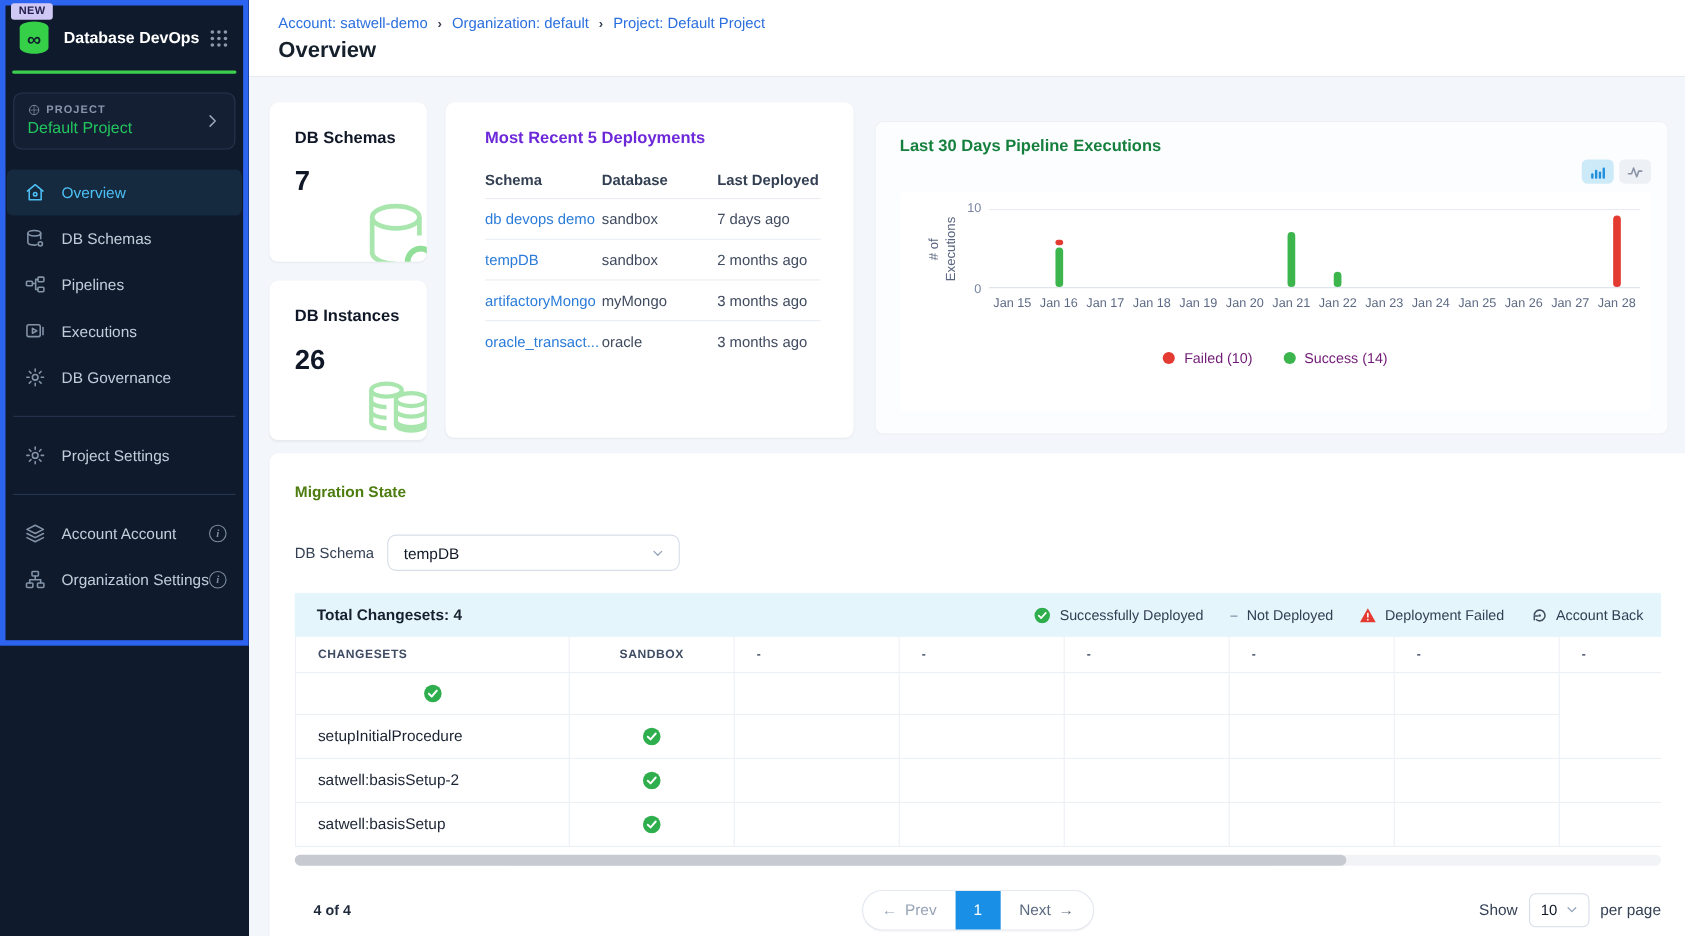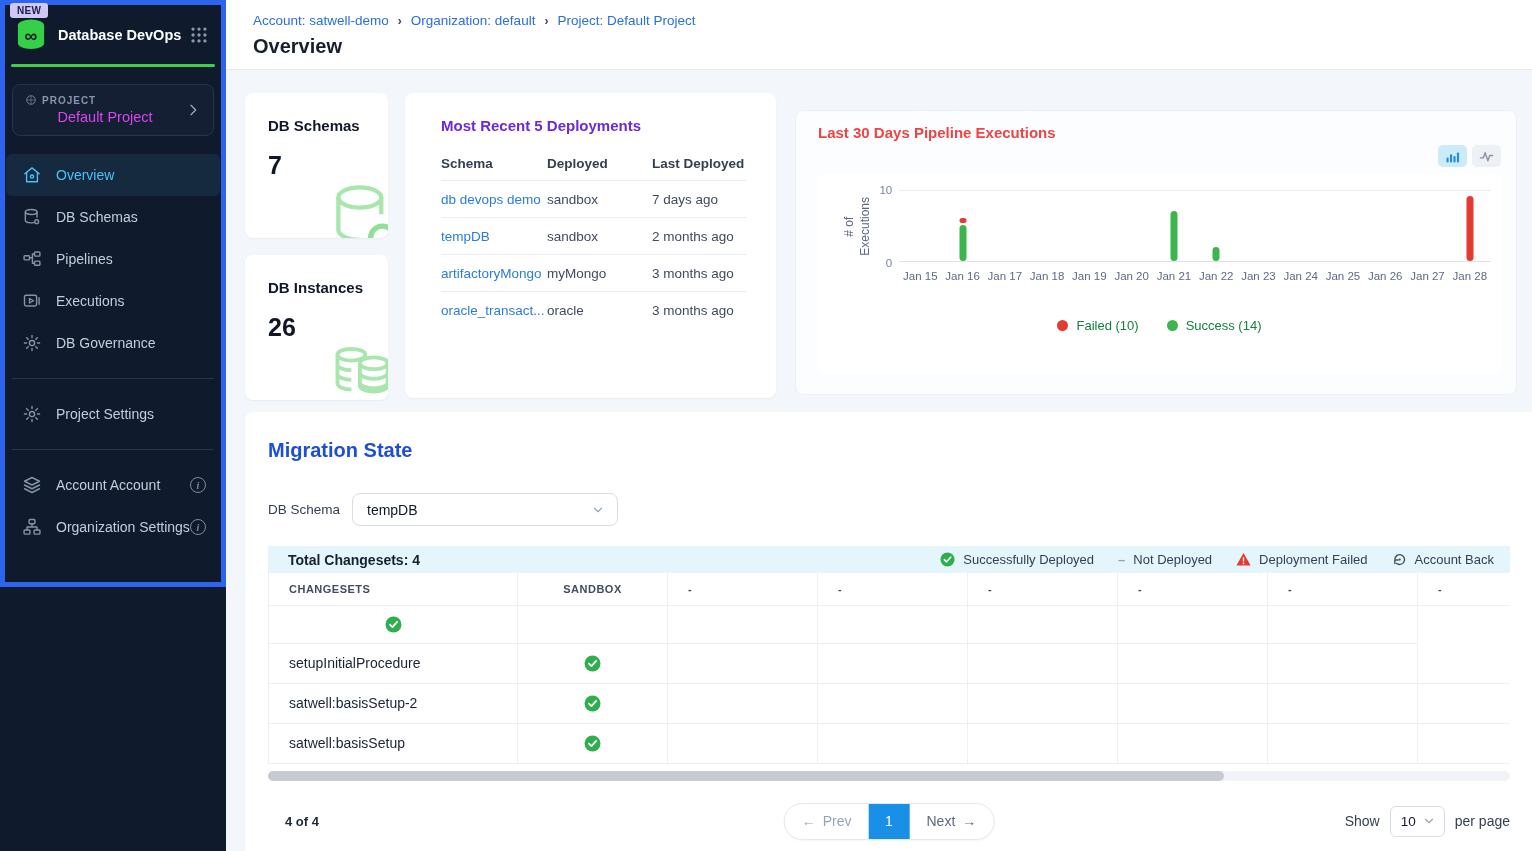--- a/index.html
+++ b/index.html
@@ -14,21 +14,21 @@
   .sb-logo { width:36px; height:34px; flex:0 0 auto; }
   .sb-title { color:#fff; font-weight:bold; font-size:14.5px; margin-left:9px; flex:1; }
   .grid-icon { width:22px; height:22px; color:#8b98ad; cursor:pointer; }
   .grid-icon svg { width:100%; height:100%; }
   .sb-green-line { height:3px; background:#3ecf4f; margin:12px 11px 0 11px; border-radius:2px; }
   .project-card { margin:17px 12px 0 12px; background:#151f33; border:1px solid #27344e; border-radius:8px; padding:9px 12px 10px 12px; display:flex; align-items:center; cursor:pointer; }
   .pc-text { flex:1; }
   .pc-label { display:flex; align-items:center; gap:5px; color:#8794ab; font-size:10px; font-weight:bold; letter-spacing:1px; }
   .pc-label .ic { width:12px; height:12px; color:#8794ab; }
   .pc-label .ic svg { width:100%; height:100%; fill:none; stroke:currentColor; stroke-width:1.6; }
-  .pc-name { color:#d946ef; font-size:14.5px; margin-top:3px;text-align:center; }
+  .pc-name { color:#22c55e; font-size:14.5px; margin-top:3px; }
   .pc-chev { width:16px; height:16px; color:#9aa7bd; }
   .pc-chev svg { width:100%; height:100%; fill:none; stroke:currentColor; stroke-width:2; stroke-linecap:round; stroke-linejoin:round; }
   .sb-nav { margin-top:18px; }
   .nav-item { display:flex; align-items:center; height:42px; margin:0 6px; padding-left:16px; border-radius:6px; color:#c3cdda; font-size:14px; cursor:pointer; }
   .nav-item .nico { width:20px; height:20px; margin-right:14px; color:#8493a8; flex:0 0 auto; }
   .nav-item .nico svg { width:100%; height:100%; fill:none; stroke:currentColor; stroke-width:1.7; stroke-linecap:round; stroke-linejoin:round; }
   .nav-item.active { background:#15293f; color:#4dc0f5; }
   .nav-item.active .nico { color:#4dc0f5; }
   .nav-item .info-ic { margin-left:auto; margin-right:14px; width:16px; height:16px; border:1.4px solid #7d8ba1; border-radius:50%; color:#7d8ba1; font-size:10px; display:flex; align-items:center; justify-content:center; font-family:"Liberation Serif","DejaVu Serif",serif; font-style:italic; font-weight:bold; }
   .sb-divider { height:1px; background:#26354f; margin:14px 12px; }
@@ -55,55 +55,55 @@
   .dep-table { width:100%; font-size:13.5px; }
   .dep-hrow { display:flex; padding-bottom:9px; border-bottom:1px solid #e9edf3; color:#333f52; font-weight:bold; }
   .dep-row { display:flex; align-items:center; height:37px; border-bottom:1px solid #e9edf3; }
   .dep-row:last-child { border-bottom:none; }
   .dc1 { width:106px; } .dc2 { width:105px; } .dc3 { flex:1; }
   .dep-row .dc1 a { color:#2b7cd9; text-decoration:none; cursor:pointer; white-space:nowrap; }
   .dep-row .dc2, .dep-row .dc3 { color:#404b5f; }
 
   
   .chart-card { flex:1; margin-top:17px; margin-right:15px; height:285px; background:#fcfdff; border:1px solid #ecf0f5; border-radius:8px; padding:13px 15px 0 22px; box-shadow:none; }
-  .chart-title { font-size:15px; font-weight:bold; color:#ef4444; }
+  .chart-title { font-size:15px; font-weight:bold; color:#15803d; }
   .chart-toggles { display:flex; justify-content:flex-end; gap:5px; margin-top:4px; }
   .tgl { width:29px; height:22px; border-radius:5px; display:flex; align-items:center; justify-content:center; cursor:pointer; }
   .tgl svg { width:15px; height:15px; }
   .tgl.active { background:#cdeaf9; }
   .tgl.inactive { background:#edf0f5; }
   .chart-panel { background:#fff; border-radius:4px; height:200px; margin-top:7px; position:relative; }
   .panel-flex { display:flex; padding-top:16px; }
   .yaxis-wrap { display:flex; align-items:center; height:72px; padding-left:24px; }
   .ylab { writing-mode:vertical-rl; transform:rotate(180deg); font-size:12px; color:#5b6780; line-height:1.3; text-align:center; }
   .yticks { width:26px; height:72px; display:flex; flex-direction:column; justify-content:space-between; font-size:11.5px; color:#7a84a0; text-align:right; padding-right:7px; }
   .yticks .t0 { transform:translateY(-6px); }
   .yticks .t1 { transform:translateY(7px); }
   .plot-col { flex:1; margin-right:10px; }
   .plot { height:72px; border-top:1px solid #e8ebf3; border-bottom:1px solid #dde2ec; display:flex; }
   .cat { flex:1; position:relative; }
   .bar { position:absolute; left:50%; transform:translateX(-50%); width:7px; border-radius:3.5px; }
   .xlabels { display:flex; padding-top:8px; }
   .xlabels span { flex:1; text-align:center; font-size:11.5px; color:#5d6a85; }
   .date-label { text-align:center; font-size:12.5px; color:#46516b; margin-top:7px; }
   .chart-legend { position:absolute; left:0; right:0; top:144px; display:flex; justify-content:center; gap:28px; }
-  .cl-item { display:flex; align-items:center; gap:8px; font-size:13px; color:#15803d; }
+  .cl-item { display:flex; align-items:center; gap:8px; font-size:13px; color:#701a75; }
   .cl-dot { width:11px; height:11px; border-radius:50%; }
 
   
   .migration-card { margin-top:12px; margin-right:0; border-radius:8px 0 0 0; height:441px; padding:27px 22px 0 23px; }
-  .mig-title { font-size:20px; font-weight:bold; color:#1d4ed8; }
+  .mig-title { font-size:14px; font-weight:bold; color:#4d7c0f; }
   .schema-row { display:flex; align-items:center; margin-top:31px; }
   .schema-label { font-size:13.5px; color:#333f52; width:84px; }
   .select { border:1px solid #d7dde8; border-radius:8px; background:#fff; display:flex; align-items:center; cursor:pointer; }
   .schema-select { width:266px; height:33px; padding:0 12px 0 14px; }
   .select .sel-val { flex:1; font-size:14px; color:#101828; }
   .select .chev { width:14px; height:14px; color:#94a3b8; }
   .select .chev svg { width:100%; height:100%; fill:none; stroke:currentColor; stroke-width:2; stroke-linecap:round; stroke-linejoin:round; }
-  .cs-band { margin-top:20px; background:#e4f5fc; height:27px; display:flex; align-items:center; padding:0 16px 0 20px; }
+  .cs-band { margin-top:20px; background:#e4f5fc; height:40px; display:flex; align-items:center; padding:0 16px 0 20px; }
   .cs-total { font-weight:bold; font-size:14px; color:#16202e; }
   .cs-legend { margin-left:auto; display:flex; align-items:center; gap:24px; }
   .csl-item { display:flex; align-items:flex-start; gap:8px; font-size:13px; color:#333f52; }
   .csl-item .ic { width:15px; height:15px; display:flex; }
   .csl-item .ic svg { width:100%; height:100%; }
   .csl-item .dash-ic { color:#94a3b8; font-weight:bold; width:auto; }
   .scroll-clip { width:100%; overflow:hidden; }
   .cs-table { width:1300px; }
   .cs-hrow, .cs-row { display:grid; grid-template-columns:250px repeat(7,150px); }
   .cs-hcell { border:1px solid #eceff4; border-left:none; border-top:none; font-size:11px; font-weight:bold; letter-spacing:.5px; color:#3f4c63; padding:10px 20px; background:#fff; }
@@ -286,21 +286,21 @@
                 <path d="M28 27c0 3 5.8 5.5 13 5.5s13-2.5 13-5.5M28 36c0 3 5.8 5.5 13 5.5s13-2.5 13-5.5"></path>
               </svg></div>
           </div>
         </div>
 
       <div class="card deploy-card">
         <div class="deploy-title">Most Recent 5 Deployments</div>
         <div class="dep-table">
           <div class="dep-hrow">
             <span class="dc1">Schema</span>
-            <span class="dc2">Deployed</span>
+            <span class="dc2">Database</span>
             <span class="dc3">Last Deployed</span>
           </div>
           <div id="dep-rows">
               <div class="dep-row">
                 <span class="dc1"><a>db devops demo</a></span>
                 <span class="dc2">sandbox</span>
                 <span class="dc3">7 days ago</span>
               </div>
               <div class="dep-row">
                 <span class="dc1"><a>tempDB</a></span>

